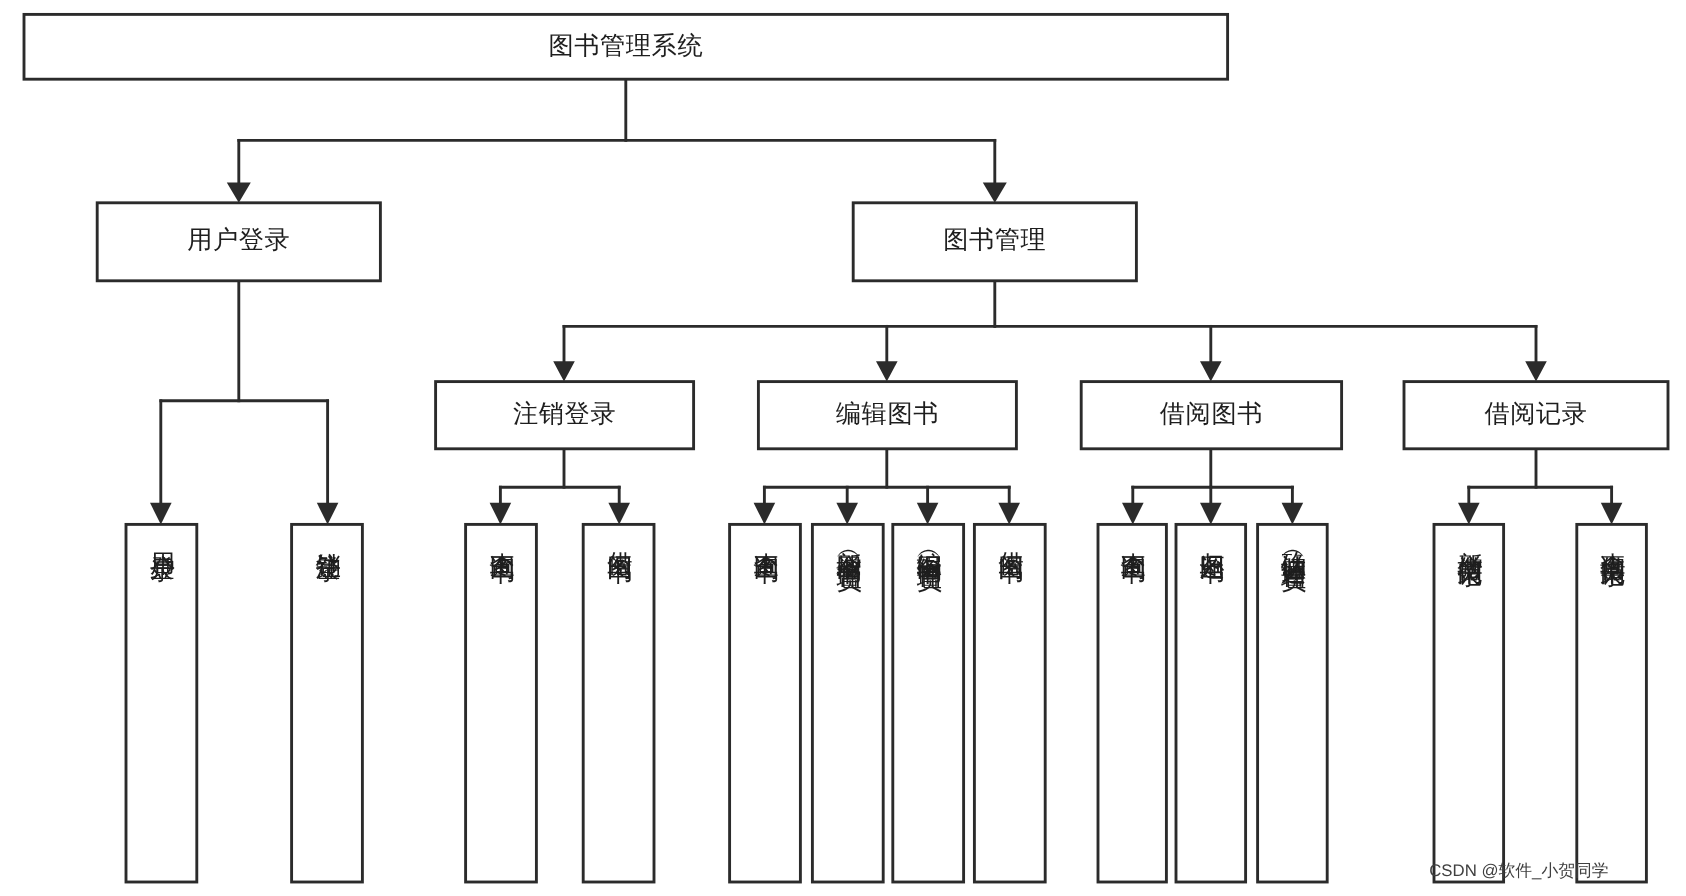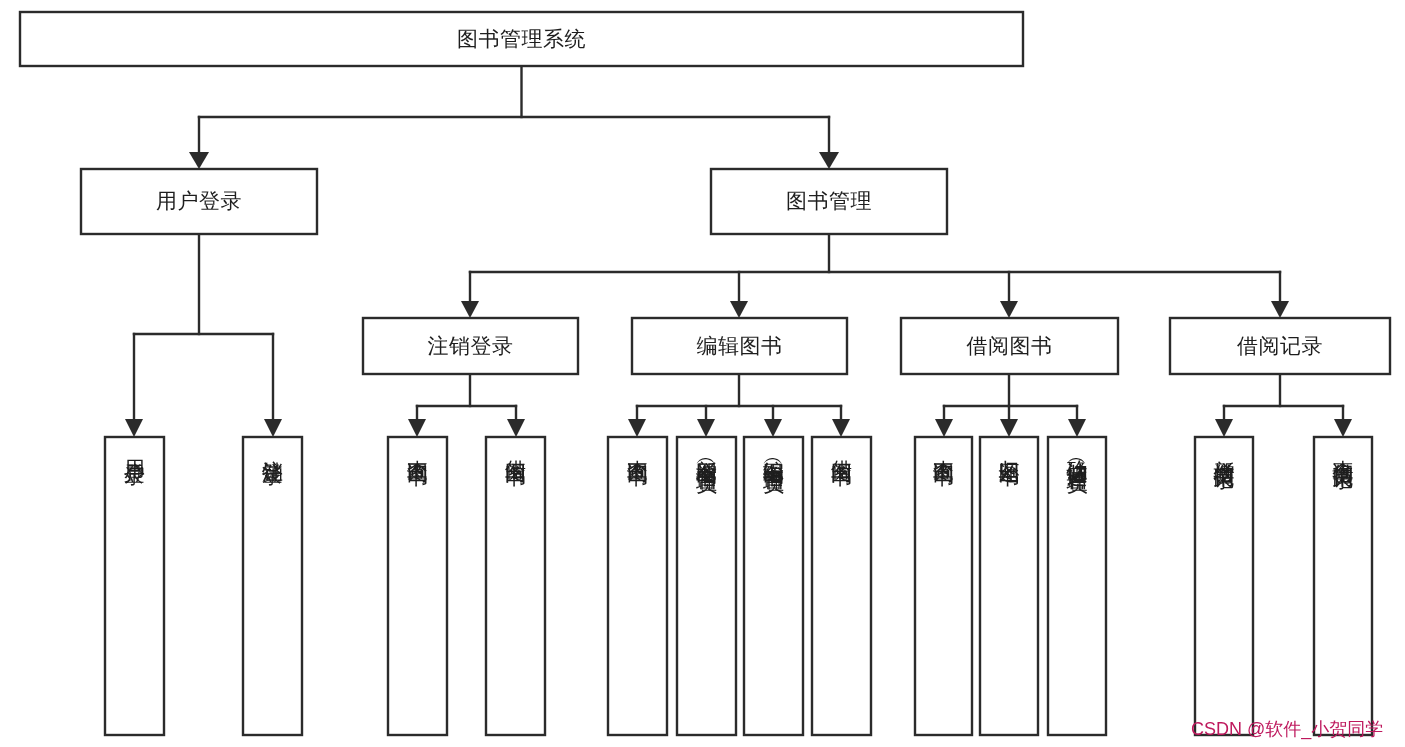--- a/index.html
+++ b/index.html
@@ -63,22 +63,22 @@
     font-size: 21px;
     line-height: 1.05;
     letter-spacing: 2px;
     padding-top: 6px;
     justify-content: flex-start;
     align-items: center;
   }
   .watermark {
     position: absolute;
     font-family: "Liberation Sans", sans-serif;
-    font-size: 18px;
-    color: #be185d;
+    font-size: 14px;
+    color: #404040;
     white-space: nowrap;
     pointer-events: none;
   }
 </style>
 </head>
 <body>
 
 <div id="diagram-root">
 
   <svg class="diagram" viewBox="0 0 1405 747">

